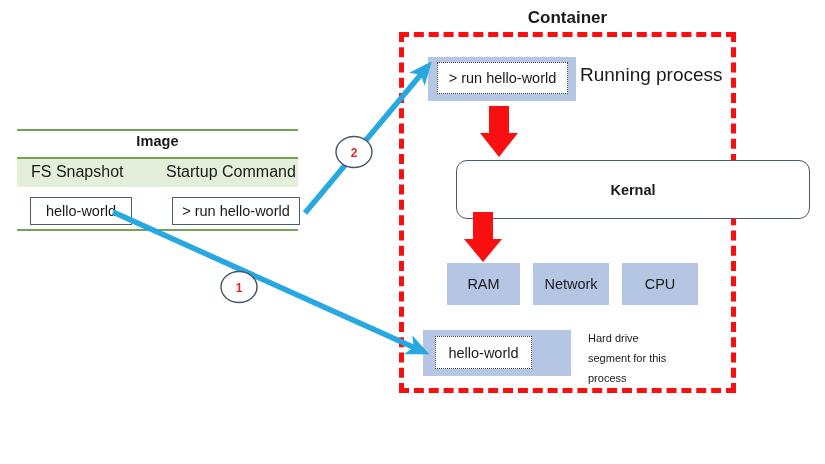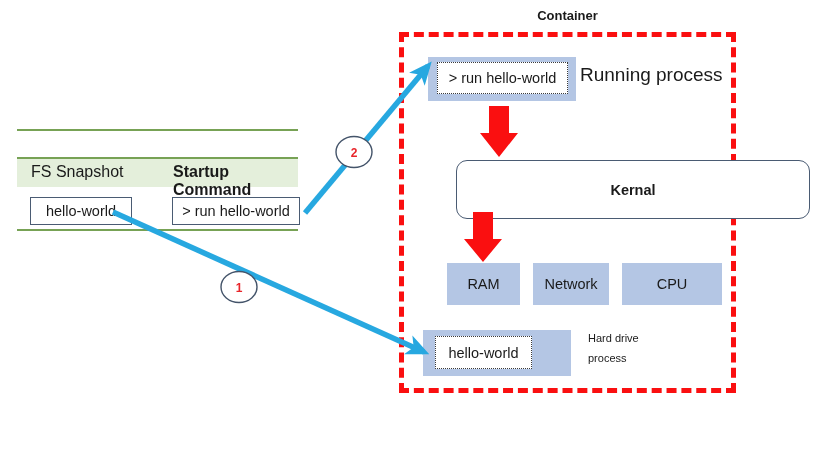--- a/index.html
+++ b/index.html
@@ -57,21 +57,21 @@
     height: 28px;
     background: #e4efdb;
   }
   .hdr-cell {
     position: absolute;
     top: 34px;
     font-size: 16px;
     color: #1a1a1a;
   }
   #hdr-fs      { left: 14px; }
-  #hdr-startup { left: 156px; font-weight: bold; }
+  #hdr-startup { left: 149px; }
 
   .img-cell-box {
     position: absolute;
     background: #ffffff;
     border: 1.4px solid #4a5b73;
     box-sizing: border-box;
     display: flex;
     align-items: center;
     justify-content: center;
     font-size: 14.5px;
@@ -90,21 +90,21 @@
     height: 28px;
   }
 
   
   #container-title {
     position: absolute;
     left: 399px;
     top: 8px;
     width: 337px;
     text-align: center;
-    font-size: 13px;
+    font-size: 17px;
     font-weight: bold;
     color: #1a1a1a;
   }
   #container-box {
     position: absolute;
     left: 399px;
     top: 32px;
     width: 337px;
     height: 361px;
     border: 5px dashed #fa0f10;
@@ -171,21 +171,21 @@
     height: 42px;
     background: #b4c6e4;
     display: flex;
     align-items: center;
     justify-content: center;
     font-size: 14.5px;
     color: #1a1a1a;
   }
   #res-ram     { left: 447px; width: 73px; }
   #res-network { left: 533px; width: 76px; }
-  #res-cpu     { left: 622px; width: 100px; }
+  #res-cpu     { left: 622px; width: 76px; }
 
   
   #hd-wrap {
     position: absolute;
     left: 423px;
     top: 330px;
     width: 148px;
     height: 46px;
     background: #b4c6e4;
   }
@@ -231,20 +231,21 @@
     fill: #e8252a;
   }
 </style>
 </head>
 <body>
 
 <div id="canvas">
 
   <div id="image-table">
     <div class="tbl-rule" id="tbl-rule-top"></div>
+    <div id="image-title">Image</div>
     <div class="tbl-rule" id="tbl-rule-mid"></div>
     <div id="header-band"></div>
     <div class="hdr-cell" id="hdr-fs">FS Snapshot</div>
     <div class="hdr-cell" id="hdr-startup">Startup Command</div>
     <div class="img-cell-box" id="cell-fs-snapshot">hello-world</div>
     <div class="img-cell-box" id="cell-startup-cmd">&gt; run hello-world</div>
     <div class="tbl-rule" id="tbl-rule-bottom"></div>
   </div>
 
   <div id="container-title">Container</div>
@@ -257,20 +258,21 @@
   <div id="kernal-box">Kernal</div>
 
   <div class="resource-box" id="res-ram">RAM</div>
   <div class="resource-box" id="res-network">Network</div>
   <div class="resource-box" id="res-cpu">CPU</div>
 
   <div id="hd-wrap"></div>
   <div id="hd-inner">hello-world</div>
   <div id="hd-label">
     <div>Hard drive</div>
+    <div>segment for this</div>
     <div>process</div>
   </div>
 
   <svg id="overlay" viewBox="0 0 825 464">
     <defs>
       <marker id="blueArrow" viewBox="0 0 10 10" refX="7.5" refY="5" markerWidth="4.2" markerHeight="4.2" orient="auto-start-reverse">
         <path d="M 0 0.6 L 10 5 L 0 9.4 L 2.6 5 Z" fill="#27a8e0"></path>
       </marker>
     </defs>
 

